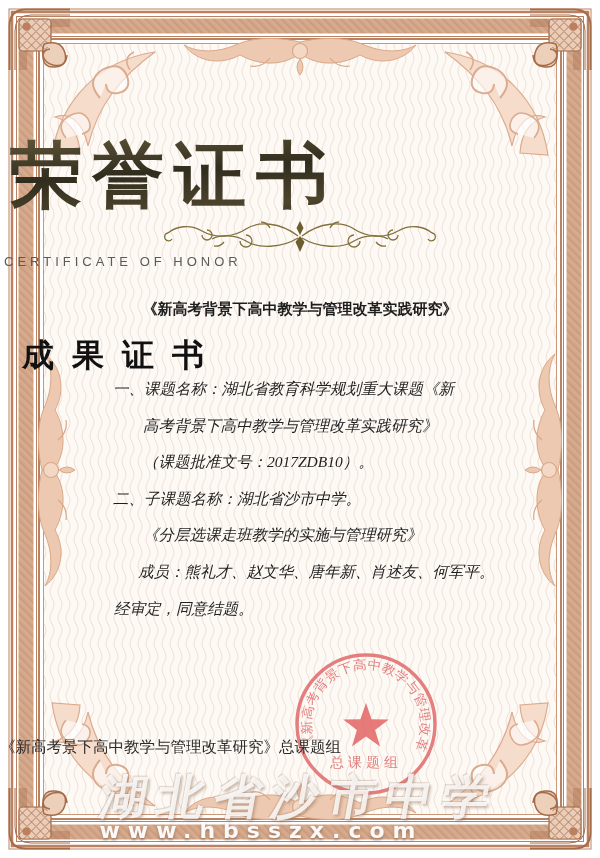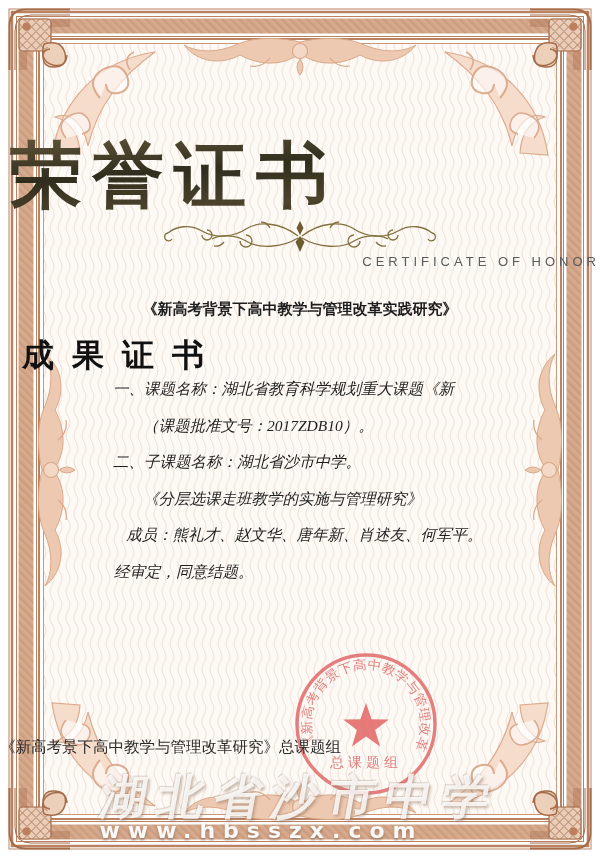--- a/index.html
+++ b/index.html
@@ -8,35 +8,35 @@
   .cert{position:relative;width:600px;height:858px;}
   .border-svg{position:absolute;left:0;top:0;z-index:0;}
   .content{position:absolute;left:0;top:0;width:600px;height:858px;z-index:2;}
 
   .title-zh{position:absolute;top:128px;left:0;width:600px;margin:0;
     font-size:72px;font-weight:bold;letter-spacing:10px;
     padding-left:10px;box-sizing:border-box;
     background:linear-gradient(176deg,#6a5f3e 0%,#312d1e 40%,#4d442c 68%,#242115 100%);
     -webkit-background-clip:text;background-clip:text;color:transparent;}
   .divider{position:absolute;top:218px;left:150px;}
-  .title-en{position:absolute;top:254px;left:0;width:600px;text-align:right;
+  .title-en{position:absolute;top:254px;left:0;width:600px;text-align:left;
     font-family:"Liberation Sans","DejaVu Sans",sans-serif;
     font-size:13px;letter-spacing:4px;color:#5a5a5a;padding-left:4px;box-sizing:border-box;}
 
   .project-line{position:absolute;top:300px;left:0;width:600px;text-align:center;
     font-size:15px;font-weight:700;color:#1d1d1d;}
   .cert-type{position:absolute;top:334px;left:0;width:600px;text-align:left;
     font-size:32px;font-weight:bold;letter-spacing:18px;color:#111;
     padding-left:22px;box-sizing:border-box;}
 
   .body-block{position:absolute;top:371px;left:110px;width:400px;font-style:italic;}
   .bl{margin:0;font-size:15.5px;line-height:36.6px;color:#1f1f1f;white-space:nowrap;}
   .ind-0{margin-left:3px;}
   .ind-1{margin-left:33px;}
-  .ind-2{margin-left:16px;}
+  .ind-2{margin-left:28px;}
   .ind-3{margin-left:4px;}
 
   .seal{position:absolute;left:291px;top:649px;z-index:1;opacity:0.82;}
   .org-line{position:absolute;top:737px;left:0;width:600px;text-align:left;
     font-size:15.5px;color:#2b2b2b;z-index:2;}
   .watermark{position:absolute;top:766px;left:0;width:600px;text-align:center;
     font-size:47px;letter-spacing:10px;z-index:3;font-weight:bold;
     color:rgba(255,255,255,0.82);transform:skewX(-10deg);
     text-shadow:2px 2px 3px rgba(150,118,96,0.5),-1px -1px 1px rgba(150,118,96,0.3);}
   .site{position:absolute;top:818px;left:0;width:523px;text-align:center;z-index:3;
@@ -150,20 +150,21 @@
       <path d="M150 18 l4.5 6 -4.5 10 -4.5 -10 Z" fill="#6d5c2e"></path>
     </svg>
 
     <div class="title-en">CERTIFICATE OF HONOR</div>
 
     <div class="project-line">《新高考背景下高中教学与管理改革实践研究》</div>
     <div class="cert-type">成果证书</div>
 
     <div class="body-block">
       <p class="bl ind-0">一、课题名称：湖北省教育科学规划重大课题《新</p>
+      <p class="bl ind-1">高考背景下高中教学与管理改革实践研究》</p>
       <p class="bl ind-1">（课题批准文号：2017ZDB10）。</p>
       <p class="bl ind-0">二、子课题名称：湖北省沙市中学。</p>
       <p class="bl ind-1">《分层选课走班教学的实施与管理研究》</p>
       <p class="bl ind-2">成员：熊礼才、赵文华、唐年新、肖述友、何军平。</p>
       <p class="bl ind-3">经审定，同意结题。</p>
     </div>
 
     <div class="org-line">《新高考景下高中教学与管理改革研究》总课题组</div>
   </div>
 

